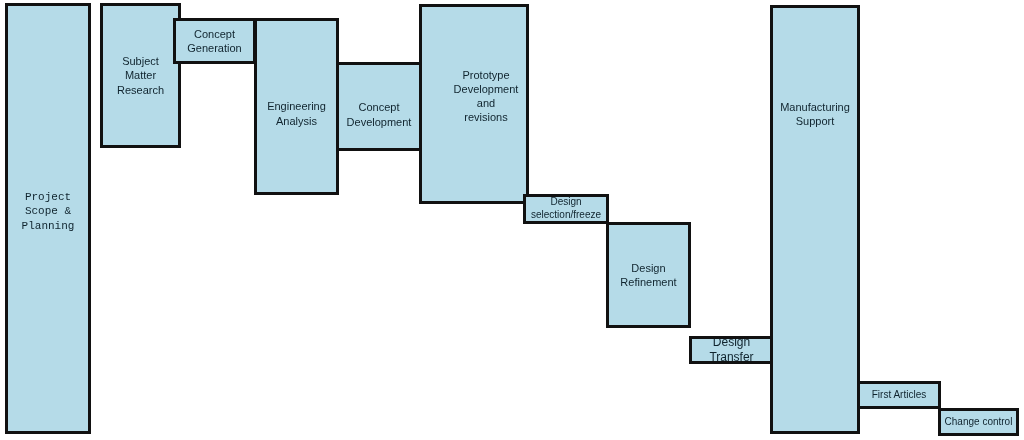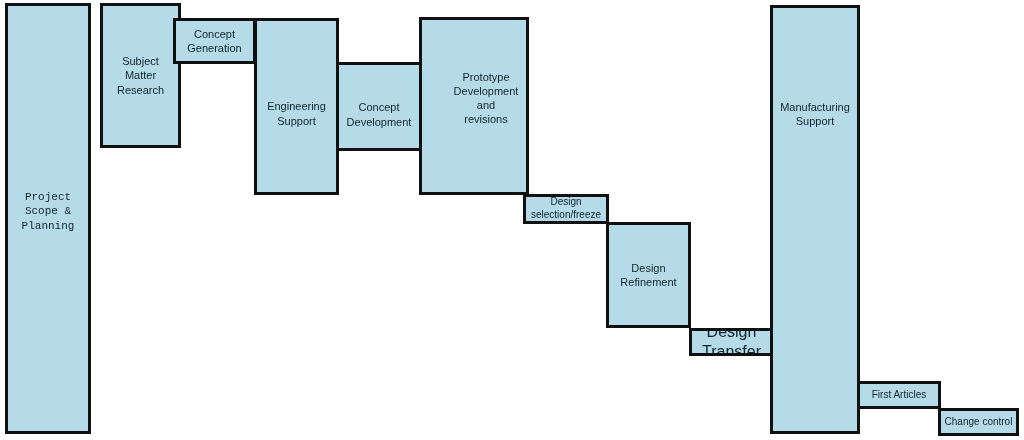--- a/index.html
+++ b/index.html
@@ -53,40 +53,40 @@
     <div class="phase-box align-center" style="left: 88px; top: 3px; width: 81px; height: 145px; background: rgb(181, 219, 232); border-color: rgb(17, 17, 17); color: rgb(16, 36, 46); font-size: 11px; margin-left: 12px;">
       <span class="phase-label">Subject Matter
 Research</span>
     </div>
     <div class="phase-box align-center" style="left: 173px; top: 18px; width: 83px; height: 46px; background: rgb(181, 219, 232); border-color: rgb(17, 17, 17); color: rgb(16, 36, 46); font-size: 11px;">
       <span class="phase-label">Concept
 Generation</span>
     </div>
     <div class="phase-box align-center" style="left: 254px; top: 18px; width: 85px; height: 177px; background: rgb(181, 219, 232); border-color: rgb(17, 17, 17); color: rgb(16, 36, 46); font-size: 11px;">
       <span class="phase-label" style="transform: translateY(7px);">Engineering
-Support</span>
+Analysis</span>
     </div>
     <div class="phase-box align-center" style="left: 336px; top: 62px; width: 86px; height: 89px; background: rgb(181, 219, 232); border-color: rgb(17, 17, 17); color: rgb(16, 36, 46); font-size: 11px;">
       <span class="phase-label" style="transform: translateY(8px);">Concept
 Development</span>
     </div>
-    <div class="phase-box align-center" style="left: 419px; top: 17px; width: 110px; height: 178px; background: rgb(181, 219, 232); border-color: rgb(17, 17, 17); color: rgb(16, 36, 46); font-size: 11px; padding-left: 24px;">
+    <div class="phase-box align-center" style="left: 419px; top: 4px; width: 110px; height: 200px; background: rgb(181, 219, 232); border-color: rgb(17, 17, 17); color: rgb(16, 36, 46); font-size: 11px; padding-left: 24px;">
       <span class="phase-label" style="transform: translateY(-8px);">Prototype
 Development and
 revisions</span>
     </div>
     <div class="phase-box align-center" style="left: 523px; top: 194px; width: 86px; height: 30px; background: rgb(181, 219, 232); border-color: rgb(17, 17, 17); color: rgb(16, 36, 46); font-size: 10px;">
       <span class="phase-label">Design
 selection/freeze</span>
     </div>
     <div class="phase-box align-center" style="left: 606px; top: 222px; width: 85px; height: 106px; background: rgb(181, 219, 232); border-color: rgb(17, 17, 17); color: rgb(16, 36, 46); font-size: 11px;">
       <span class="phase-label">Design
 Refinement</span>
     </div>
-    <div class="phase-box align-center" style="left: 689px; top: 328px; width: 85px; height: 28px; background: rgb(181, 219, 232); border-color: rgb(17, 17, 17); color: rgb(16, 36, 46); font-size: 16px;">
+    <div class="phase-box align-center" style="left: 689px; top: 336px; width: 85px; height: 28px; background: rgb(181, 219, 232); border-color: rgb(17, 17, 17); color: rgb(16, 36, 46); font-size: 12px;">
       <span class="phase-label">Design Transfer</span>
     </div>
     <div class="phase-box align-top" style="left: 770px; top: 5px; width: 90px; height: 429px; background: rgb(181, 219, 232); border-color: rgb(17, 17, 17); color: rgb(16, 36, 46); font-size: 11px; padding-top: 92px;">
       <span class="phase-label">Manufacturing
 Support</span>
     </div>
     <div class="phase-box align-center" style="left: 938px; top: 408px; width: 81px; height: 28px; background: rgb(181, 219, 232); border-color: rgb(17, 17, 17); color: rgb(16, 36, 46); font-size: 10px;">
       <span class="phase-label">Change control</span>
     </div>
     <div class="phase-box align-center" style="left: 857px; top: 381px; width: 84px; height: 28px; background: rgb(181, 219, 232); border-color: rgb(17, 17, 17); color: rgb(16, 36, 46); font-size: 10px;">

